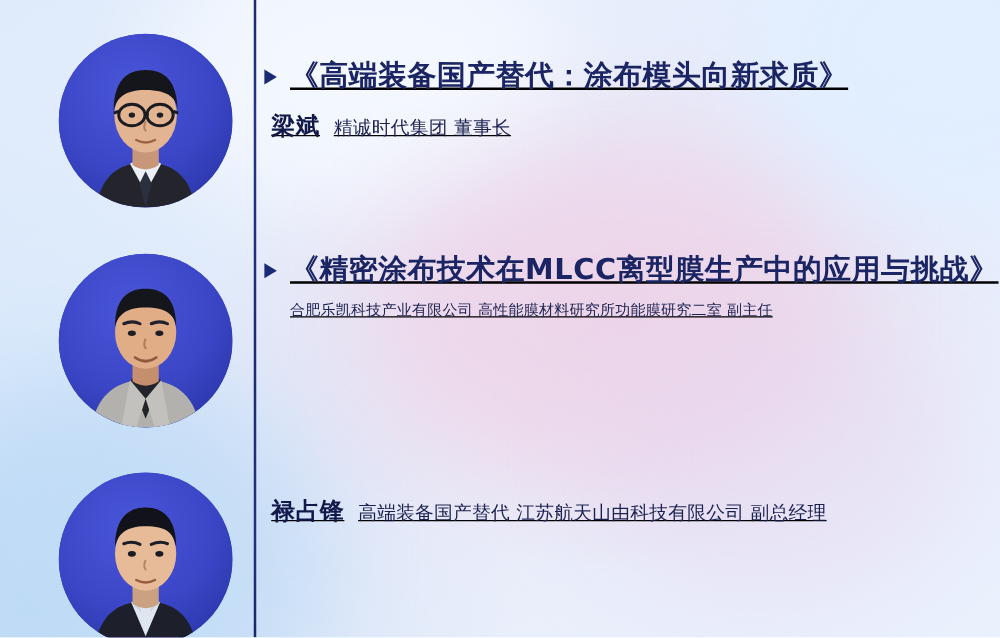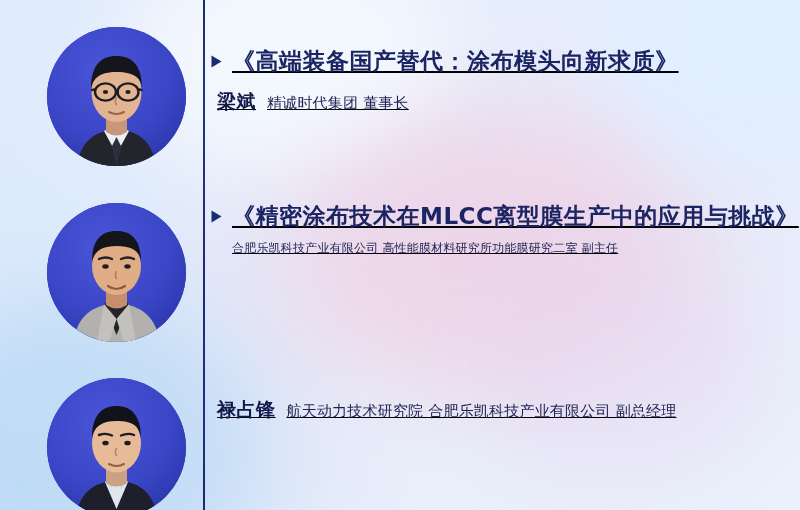--- a/index.html
+++ b/index.html
@@ -293,19 +293,19 @@
             <path d="M0.5 0.5 L10.5 6.5 L0.5 12.5 Z" fill="#1b2a74"></path>
           </svg>
         </span>
         <span class="talk-title">《精密涂布技术在MLCC离型膜生产中的应用与挑战》</span>
       </div>
       <div class="affiliation-line" style="display: block;">合肥乐凯科技产业有限公司 高性能膜材料研究所功能膜研究二室 副主任</div>
     </div>
 
     <div class="entry entry-3">
       <div class="speaker-line">
-        <span class="speaker-name">禄占锋</span><span class="speaker-meta">航天动力技术研究院 合肥乐凯科技产业有限公司 副总经理</span>
+        <span class="speaker-name">禄占锋</span><span class="speaker-meta">高端装备国产替代 江苏航天山由科技有限公司 副总经理</span>
       </div>
 
     </div>
 
   </div>
 </div>
 
 </body></html>

